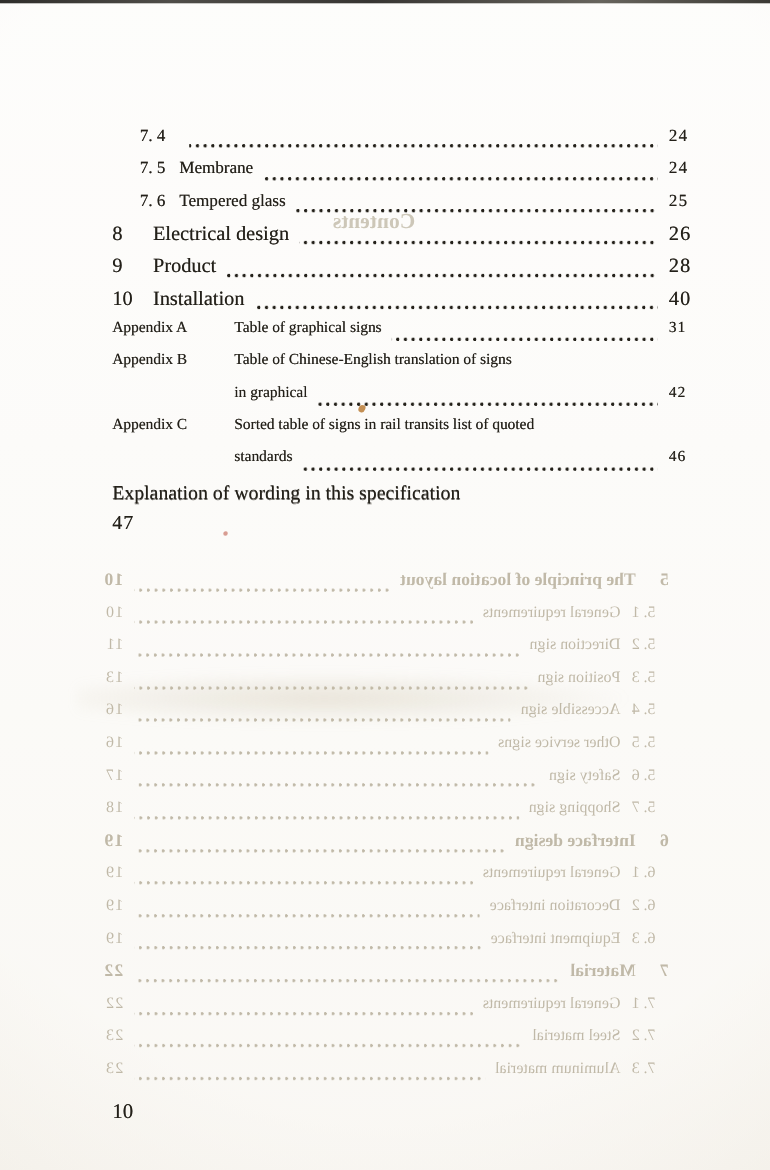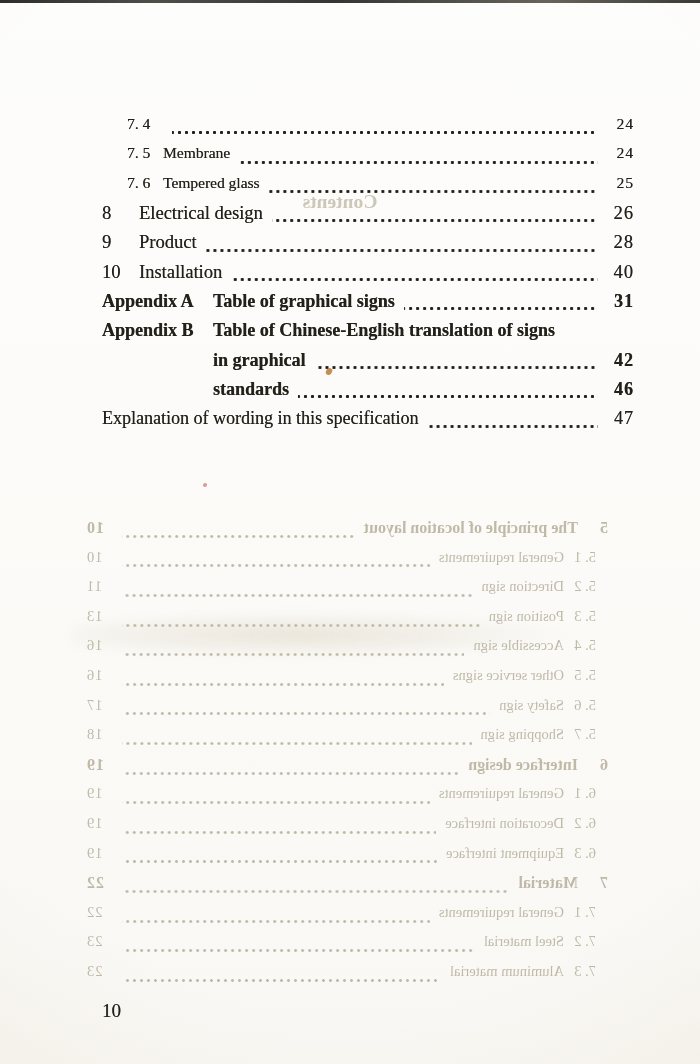--- a/index.html
+++ b/index.html
@@ -21,28 +21,28 @@
   }
   
   .toc{position:absolute;top:115px;left:100px;width:534px;
        text-shadow:0.2px 0.2px 0.5px rgba(25,22,16,0.65);}
   .row{display:flex;align-items:baseline;height:29.35px;white-space:nowrap;}
   .num{flex:0 0 auto;}
   .label{flex:0 0 auto;}
   .dots{flex:1 1 auto;align-self:center;height:3px;margin:6px 10px 0 9px;
         background-image:radial-gradient(circle at 1.5px 1.5px, currentColor 1.35px, transparent 1.7px);
         background-size:7px 3px;background-repeat:repeat-x;background-position:right center;}
-  .pg{flex:0 0 auto;min-width:26px;text-align:right;letter-spacing:1px;}
+  .pg{flex:0 0 auto;min-width:26px;letter-spacing:1px;}
   .lvl-sub{font-size:15.5px;}
   .lvl-sub .num{width:36px;margin-left:27px;}
   .lvl-chapter{font-size:18.5px;}
   .lvl-chapter .num{width:37px;margin-left:2px;}
-  .lvl-appendix{font-size:18px;font-weight:bold;}
+  .lvl-appendix{font-size:14px;}
   .lvl-appendix .num{width:111px;margin-left:2px;}
-  .lvl-plain{font-size:18px;}
+  .lvl-plain{font-size:18px;flex-direction:column;}
   .lvl-plain .label{margin-left:2px;}
   .continuation{padding-left:113px;}
   
   .bleed-title{
     position:absolute;top:191px;left:286px;width:108px;text-align:center;
     transform:scaleX(-1);
     font-size:19.5px;font-weight:bold;color:#c8c2b1;
     filter:blur(0.5px);opacity:.9;
   }
   .bleed{
@@ -122,20 +122,25 @@
     <span class="num">Appendix B</span>
     <span class="label">Table of Chinese-English translation of signs</span>
 
   </div>
       <div class="row continuation lvl-appendix">
 
     <span class="label">in graphical</span>
     <span class="dots"></span>
     <span class="pg">42</span>
   </div>
+      <div class="row lvl-appendix">
+    <span class="num">Appendix C</span>
+    <span class="label">Sorted table of signs in rail transits list of quoted</span>
+
+  </div>
       <div class="row continuation lvl-appendix">
 
     <span class="label">standards</span>
     <span class="dots"></span>
     <span class="pg">46</span>
   </div>
       <div class="row lvl-plain">
 
     <span class="label">Explanation of wording in this specification</span>
     <span class="dots"></span>

